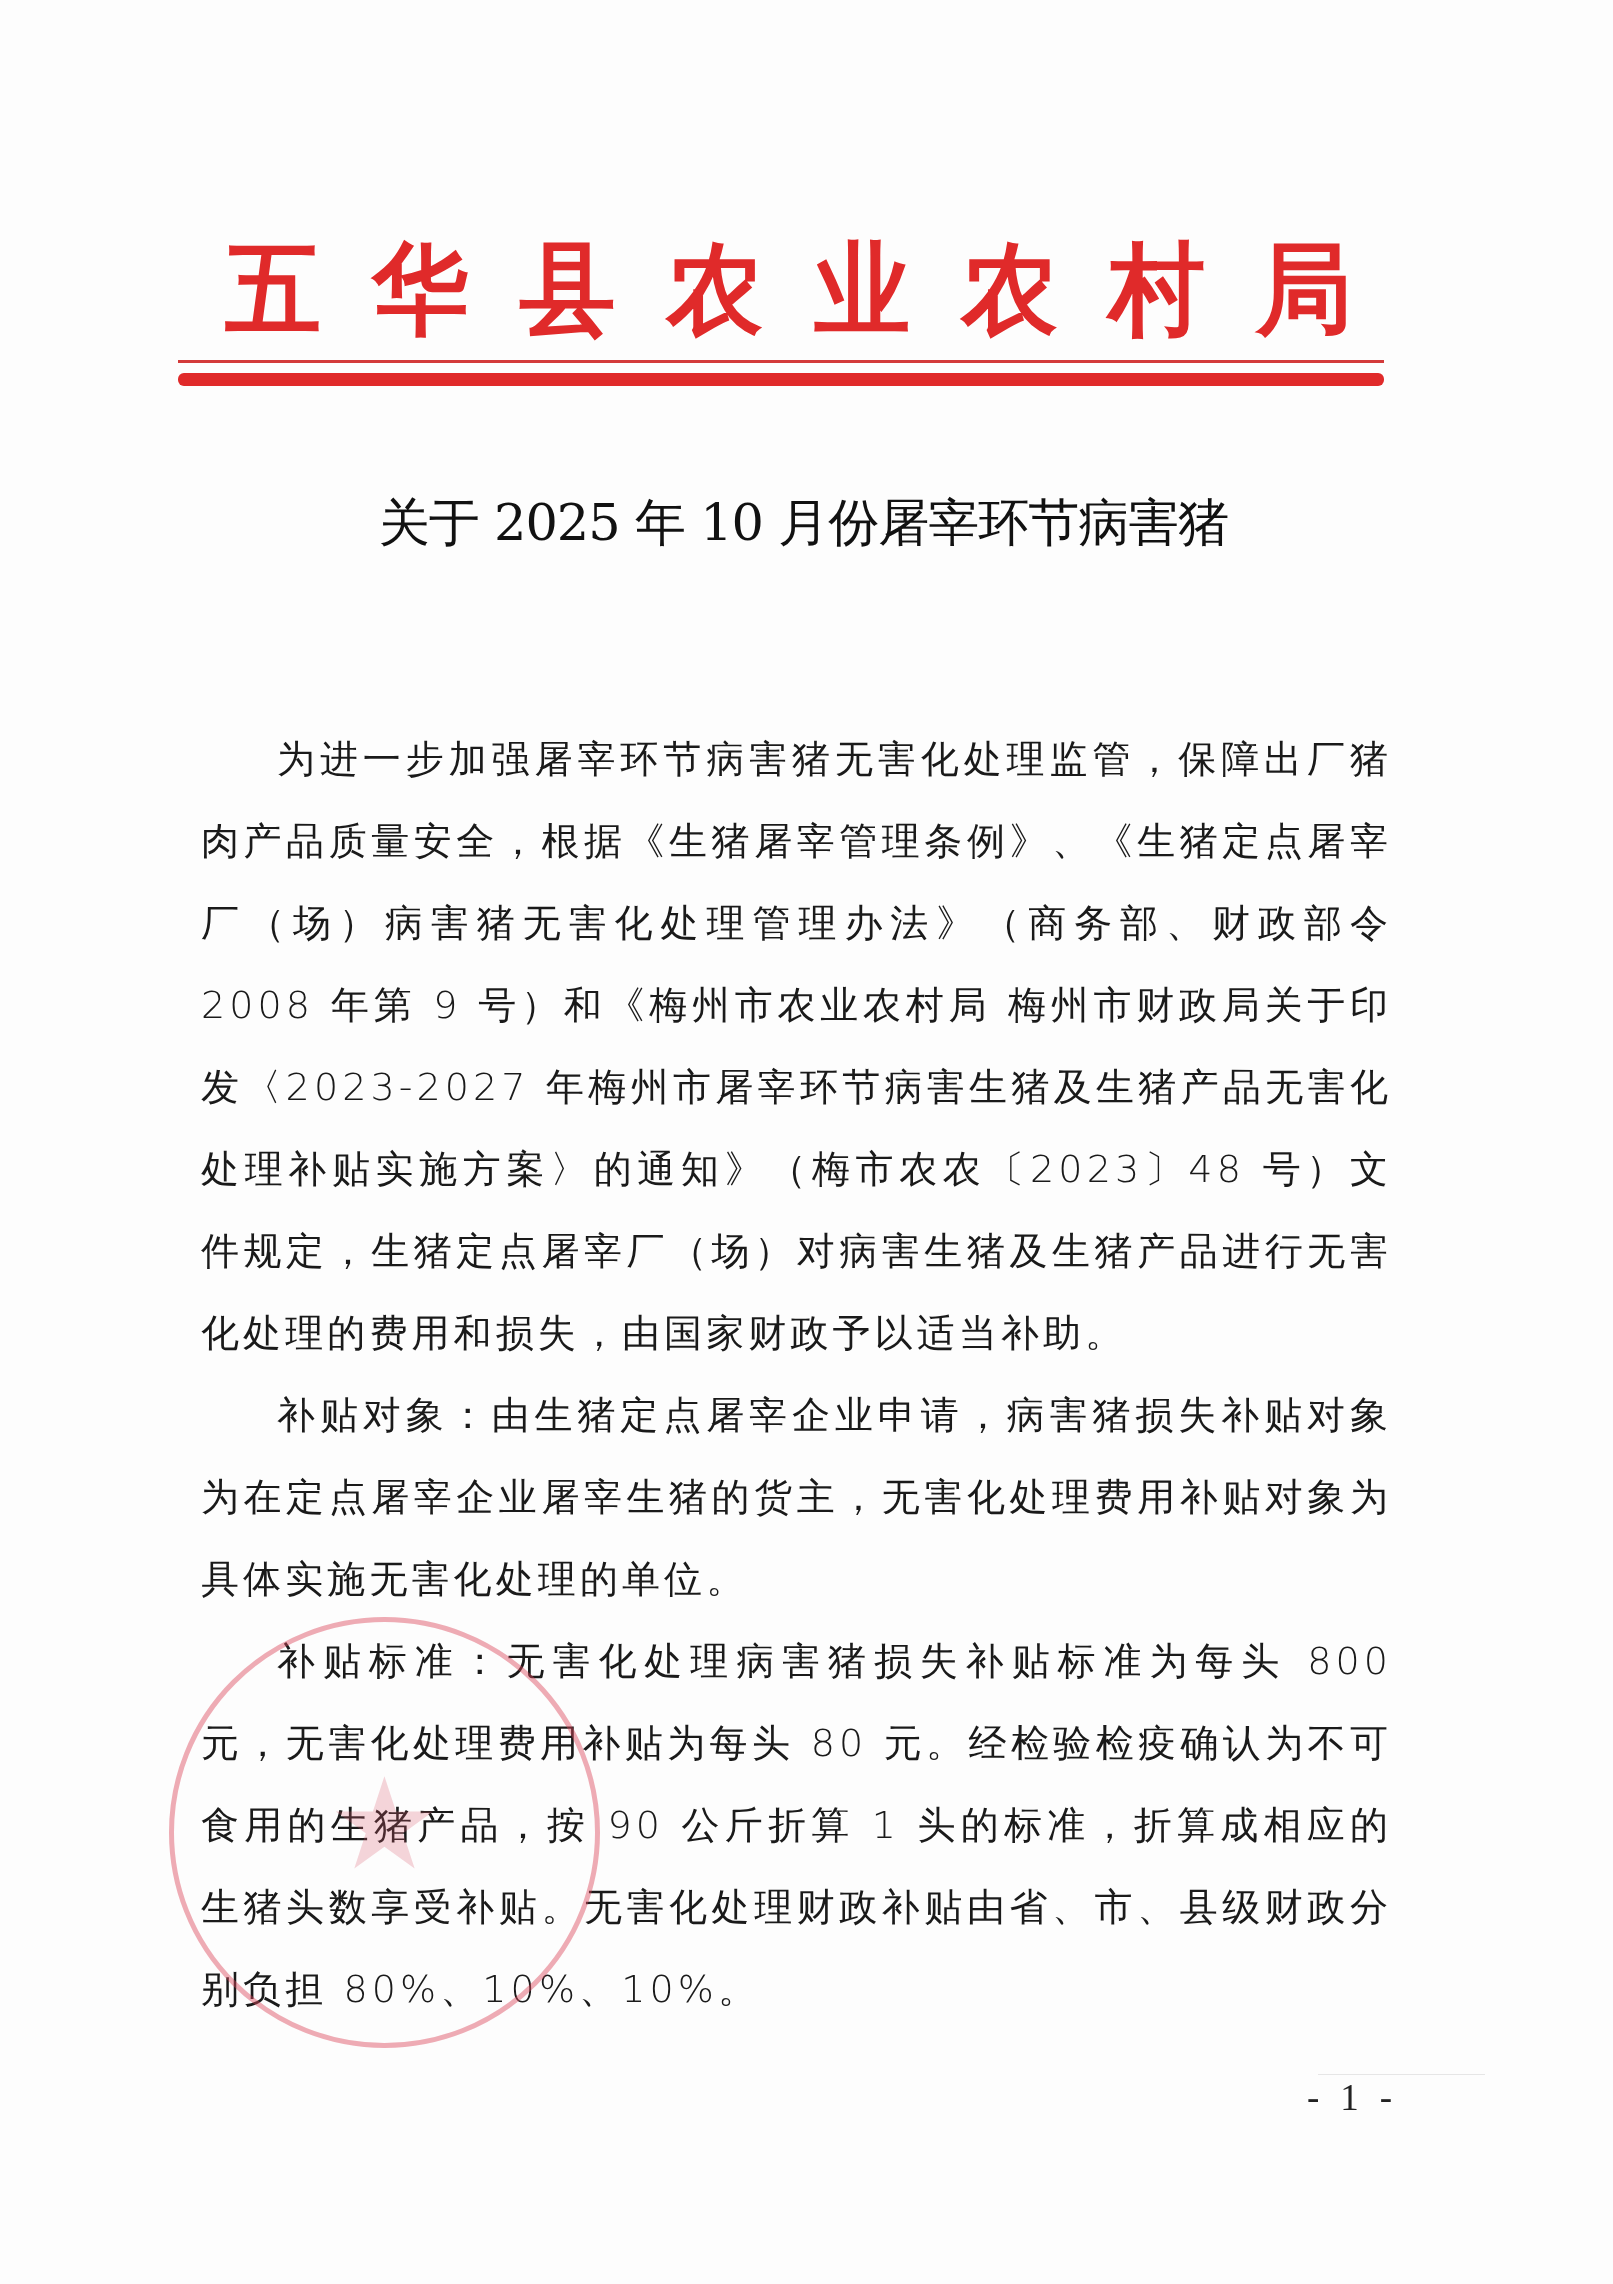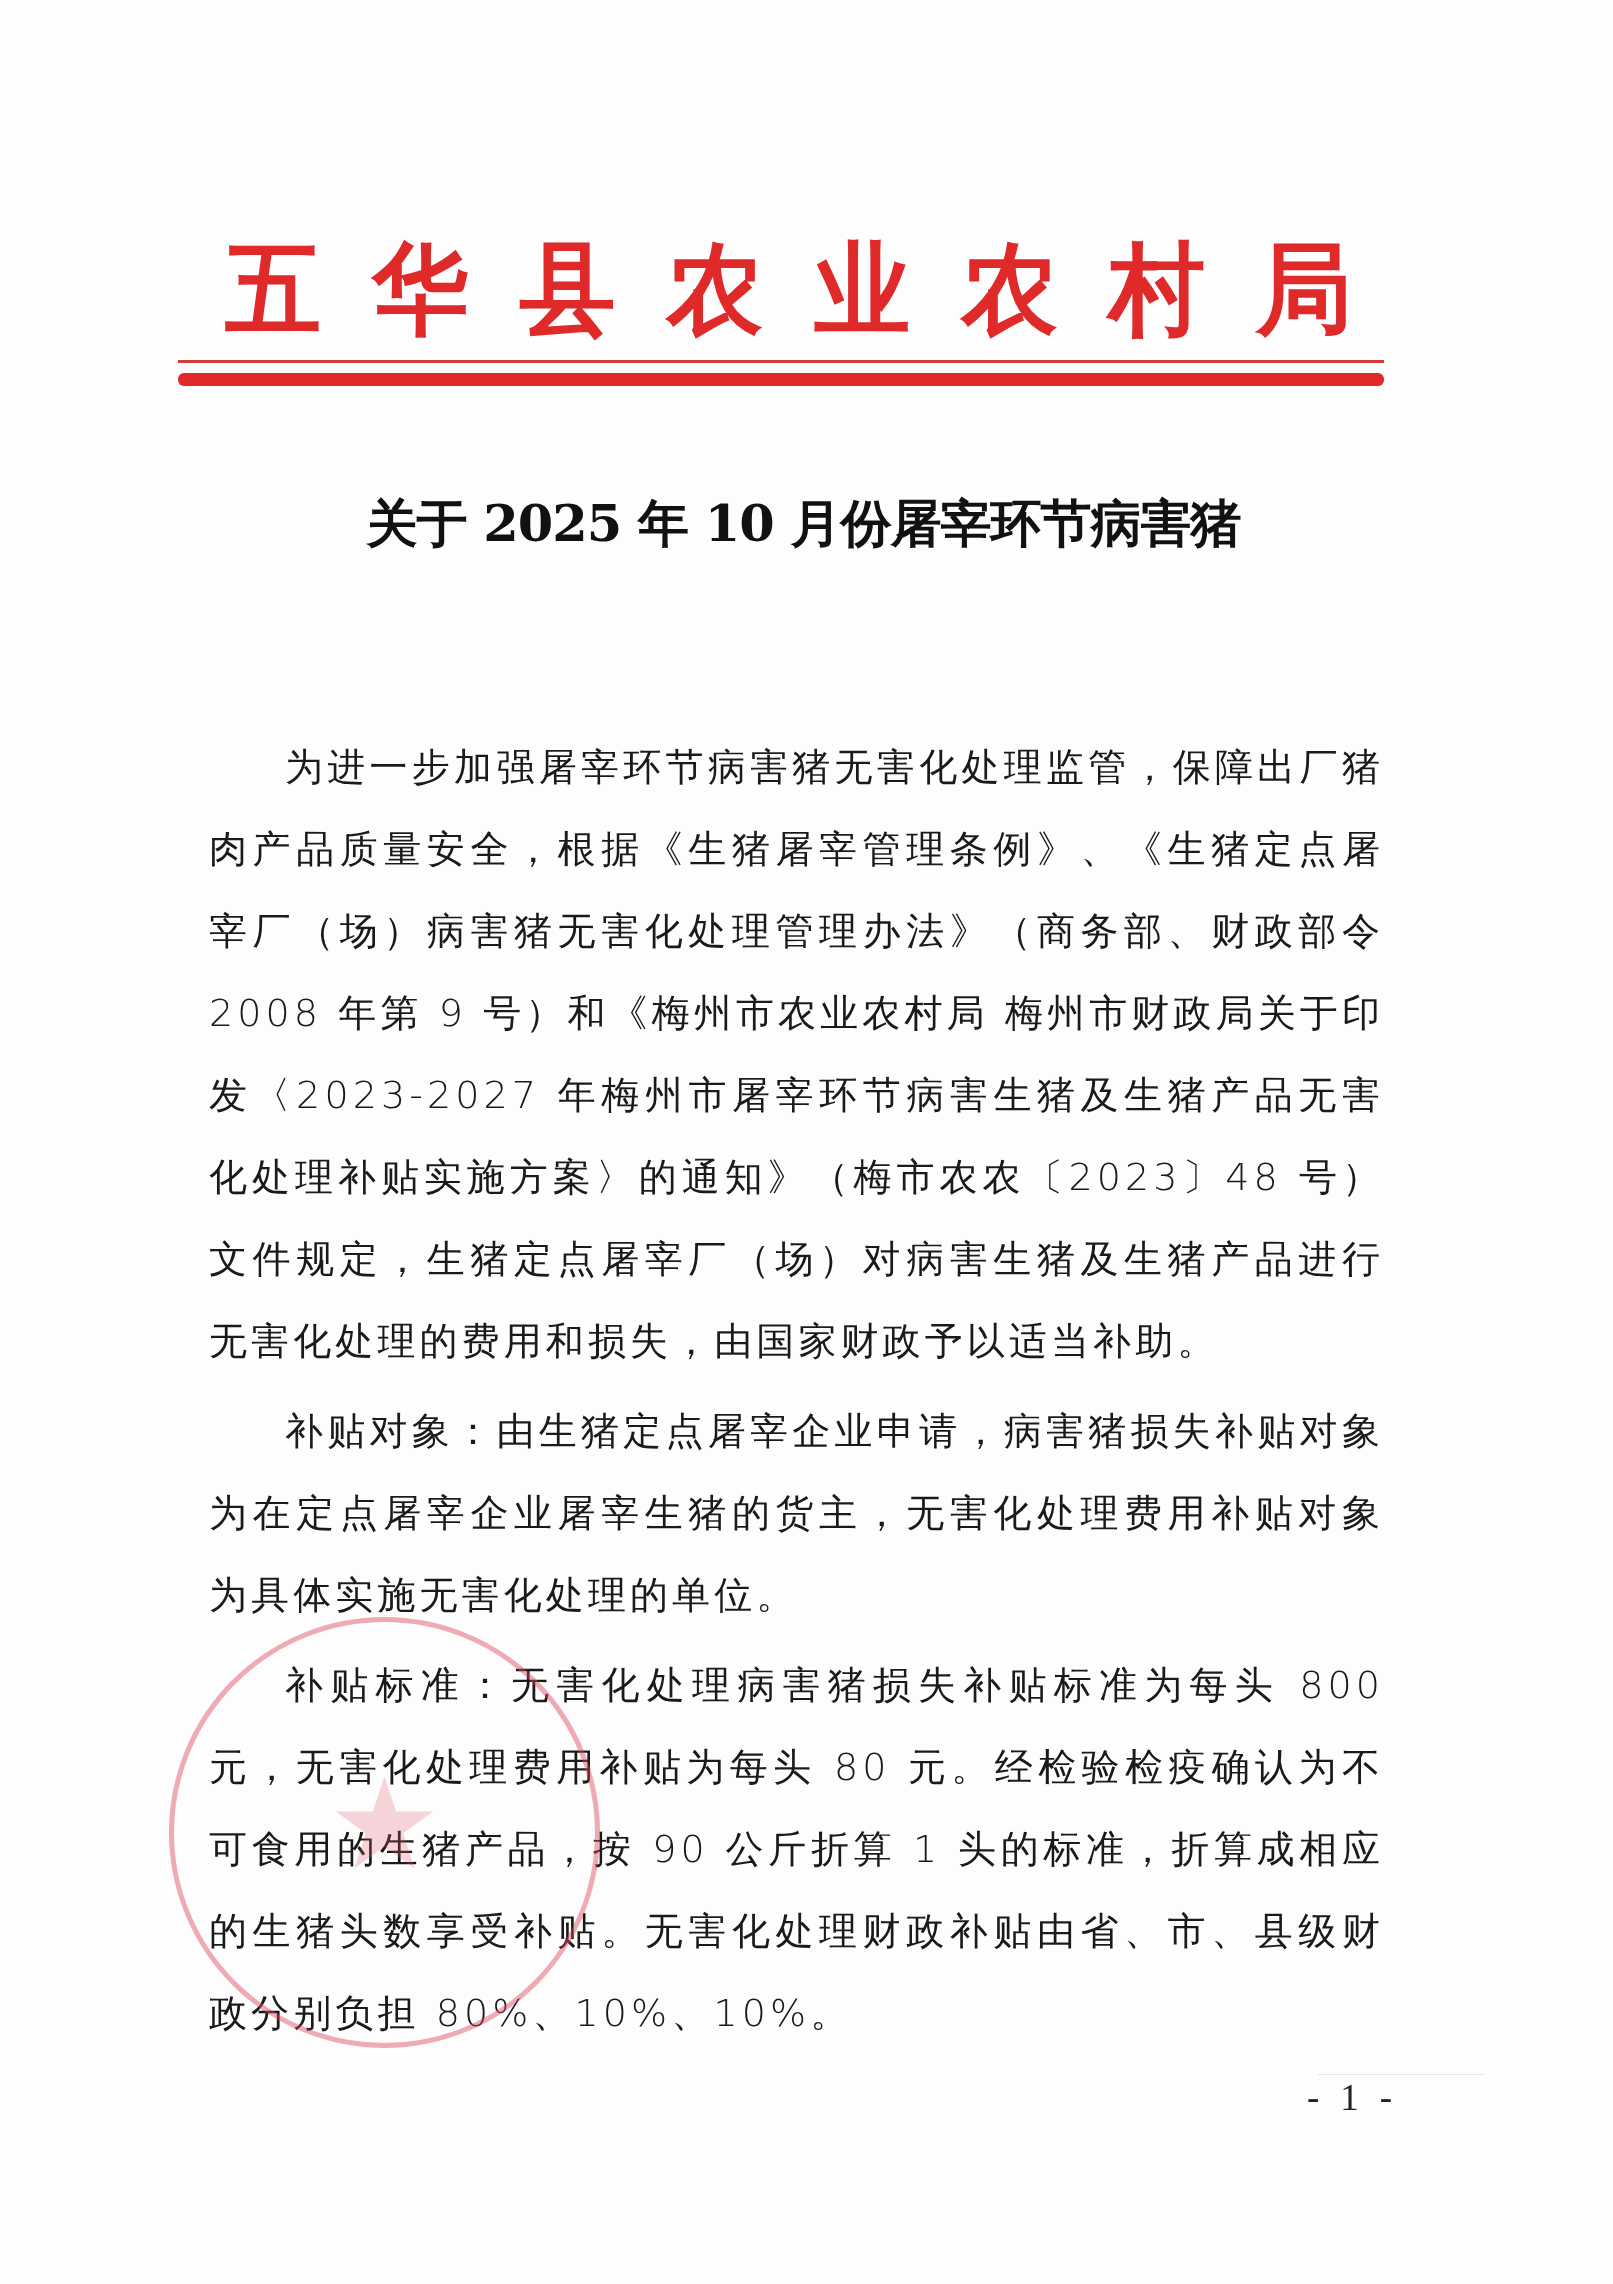--- a/index.html
+++ b/index.html
@@ -31,39 +31,39 @@
   }
   .rule-thick {
     position: absolute; left: 178px; top: 373px; width: 1206px; height: 12.7px;
     background: #e02a2a; border-radius: 5.9px;
   }
 
   .doc-title {
     position: absolute; left: 176px; top: 480px; width: 1255px;
     text-align: center;
     font-family: "DejaVu Serif", "Liberation Serif", serif;
-    font-weight: bold;
+    font-weight: normal;
     font-size: 51px;
     line-height: 86px;
     color: #111;
     letter-spacing: -1px;
   }
   .doc-title div { white-space: nowrap; }
 
   .body-text {
     position: absolute; left: 201px; top: 718px; width: 1191px;
     font-family: "DejaVu Sans", "Liberation Sans", sans-serif;
     font-weight: 300;
     font-size: 38px;
     line-height: 82px;
     letter-spacing: 4.1px;
     text-align: justify;
     color: #1a1a1a;
   }
-  .body-text p { margin: 8px; text-indent: 2em; }
+  .body-text p { margin: 0; text-indent: 2em; }
 
   .seal {
     position: absolute; left: 169px; top: 1617px;
     width: 431px; height: 431px;
     border-radius: 50%;
     border: 5.9px solid rgba(220, 70, 90, 0.45);
     box-sizing: border-box;
     pointer-events: none;
   }
   .seal::after {

